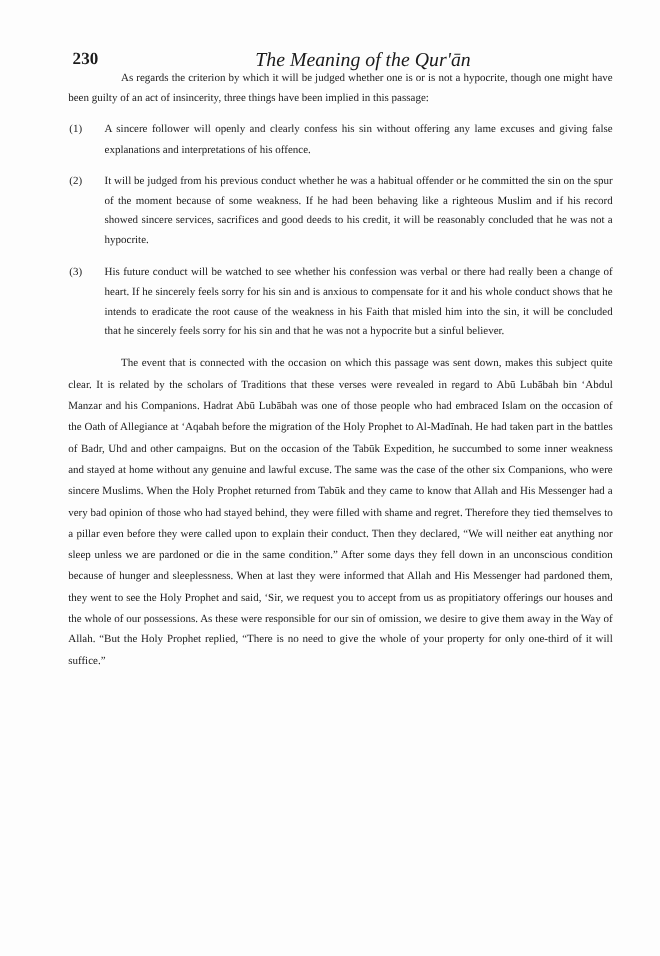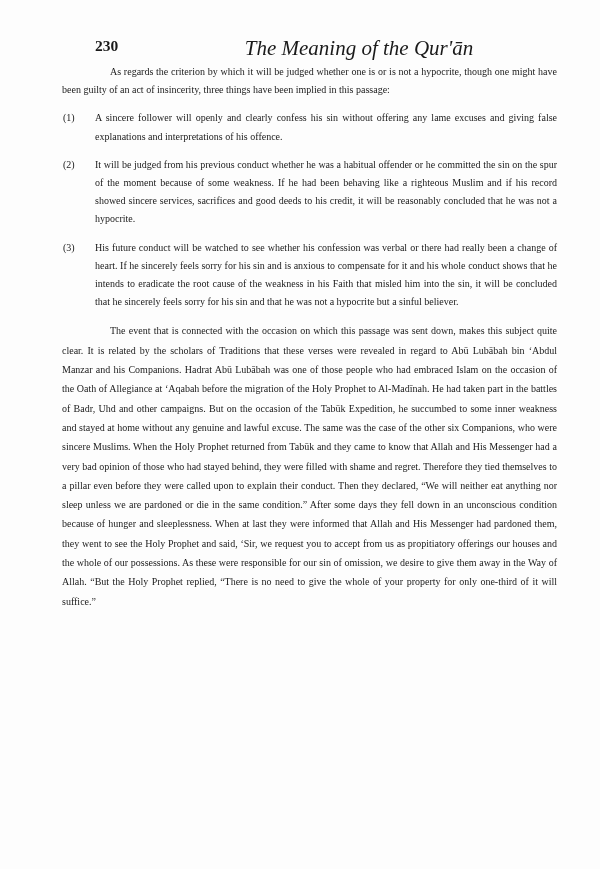--- a/index.html
+++ b/index.html
@@ -18,41 +18,40 @@
     .page {
       position: absolute;
       left: 0;
       top: 0;
       width: 600px;
       height: 869px;
       background: #fdfdfd;
     }
     .header {
       position: absolute;
-      top: 34px;
+      top: 42px;
       left: 63px;
       width: 494px;
       height: 22px;
-      margin-left: 29px;
     }
     .page-number {
       position: absolute;
       left: 3px;
       top: 3px;
       font-weight: bold;
       font-size: 15.5px;
     }
     .running-title {
       position: absolute;
       left: 0;
       right: 0;
       top: 2px;
       text-align: center;
       font-style: italic;
-      font-size: 21px;
+      font-size: 18px;
       padding-left: 40px;
     }
     .body-text {
       position: absolute;
       left: 62px;
       top: 63px;
       width: 495px;
       font-size: 10px;
       line-height: 18.2px;
       text-align: justify;

